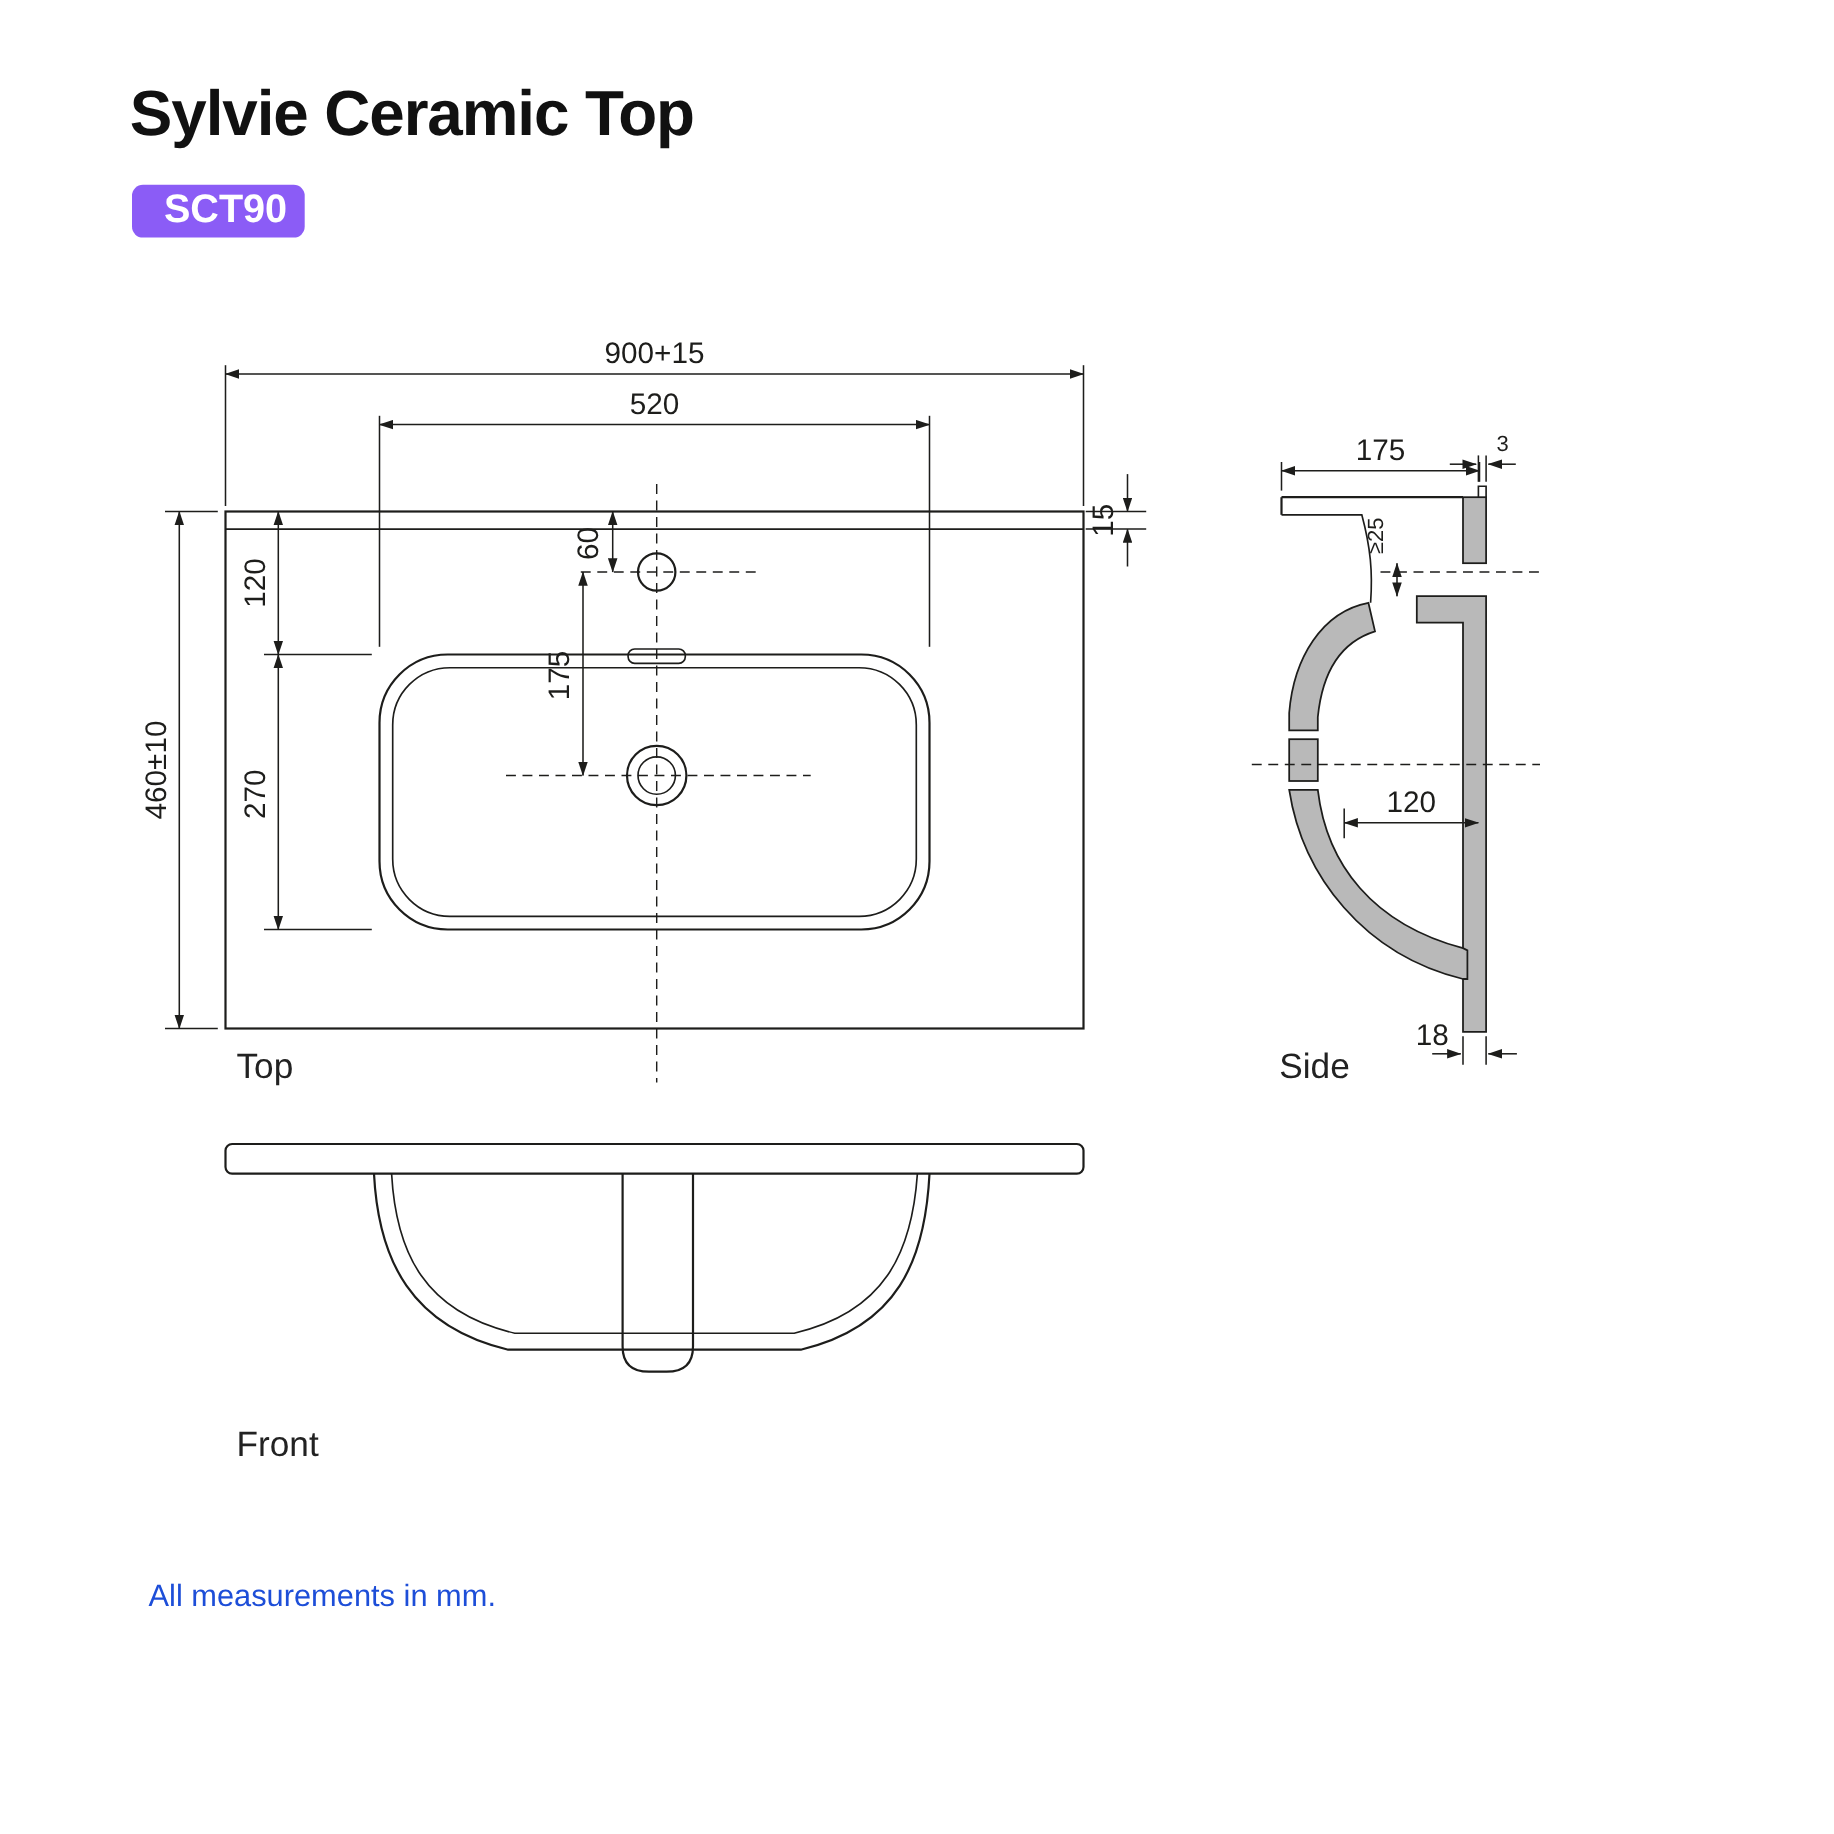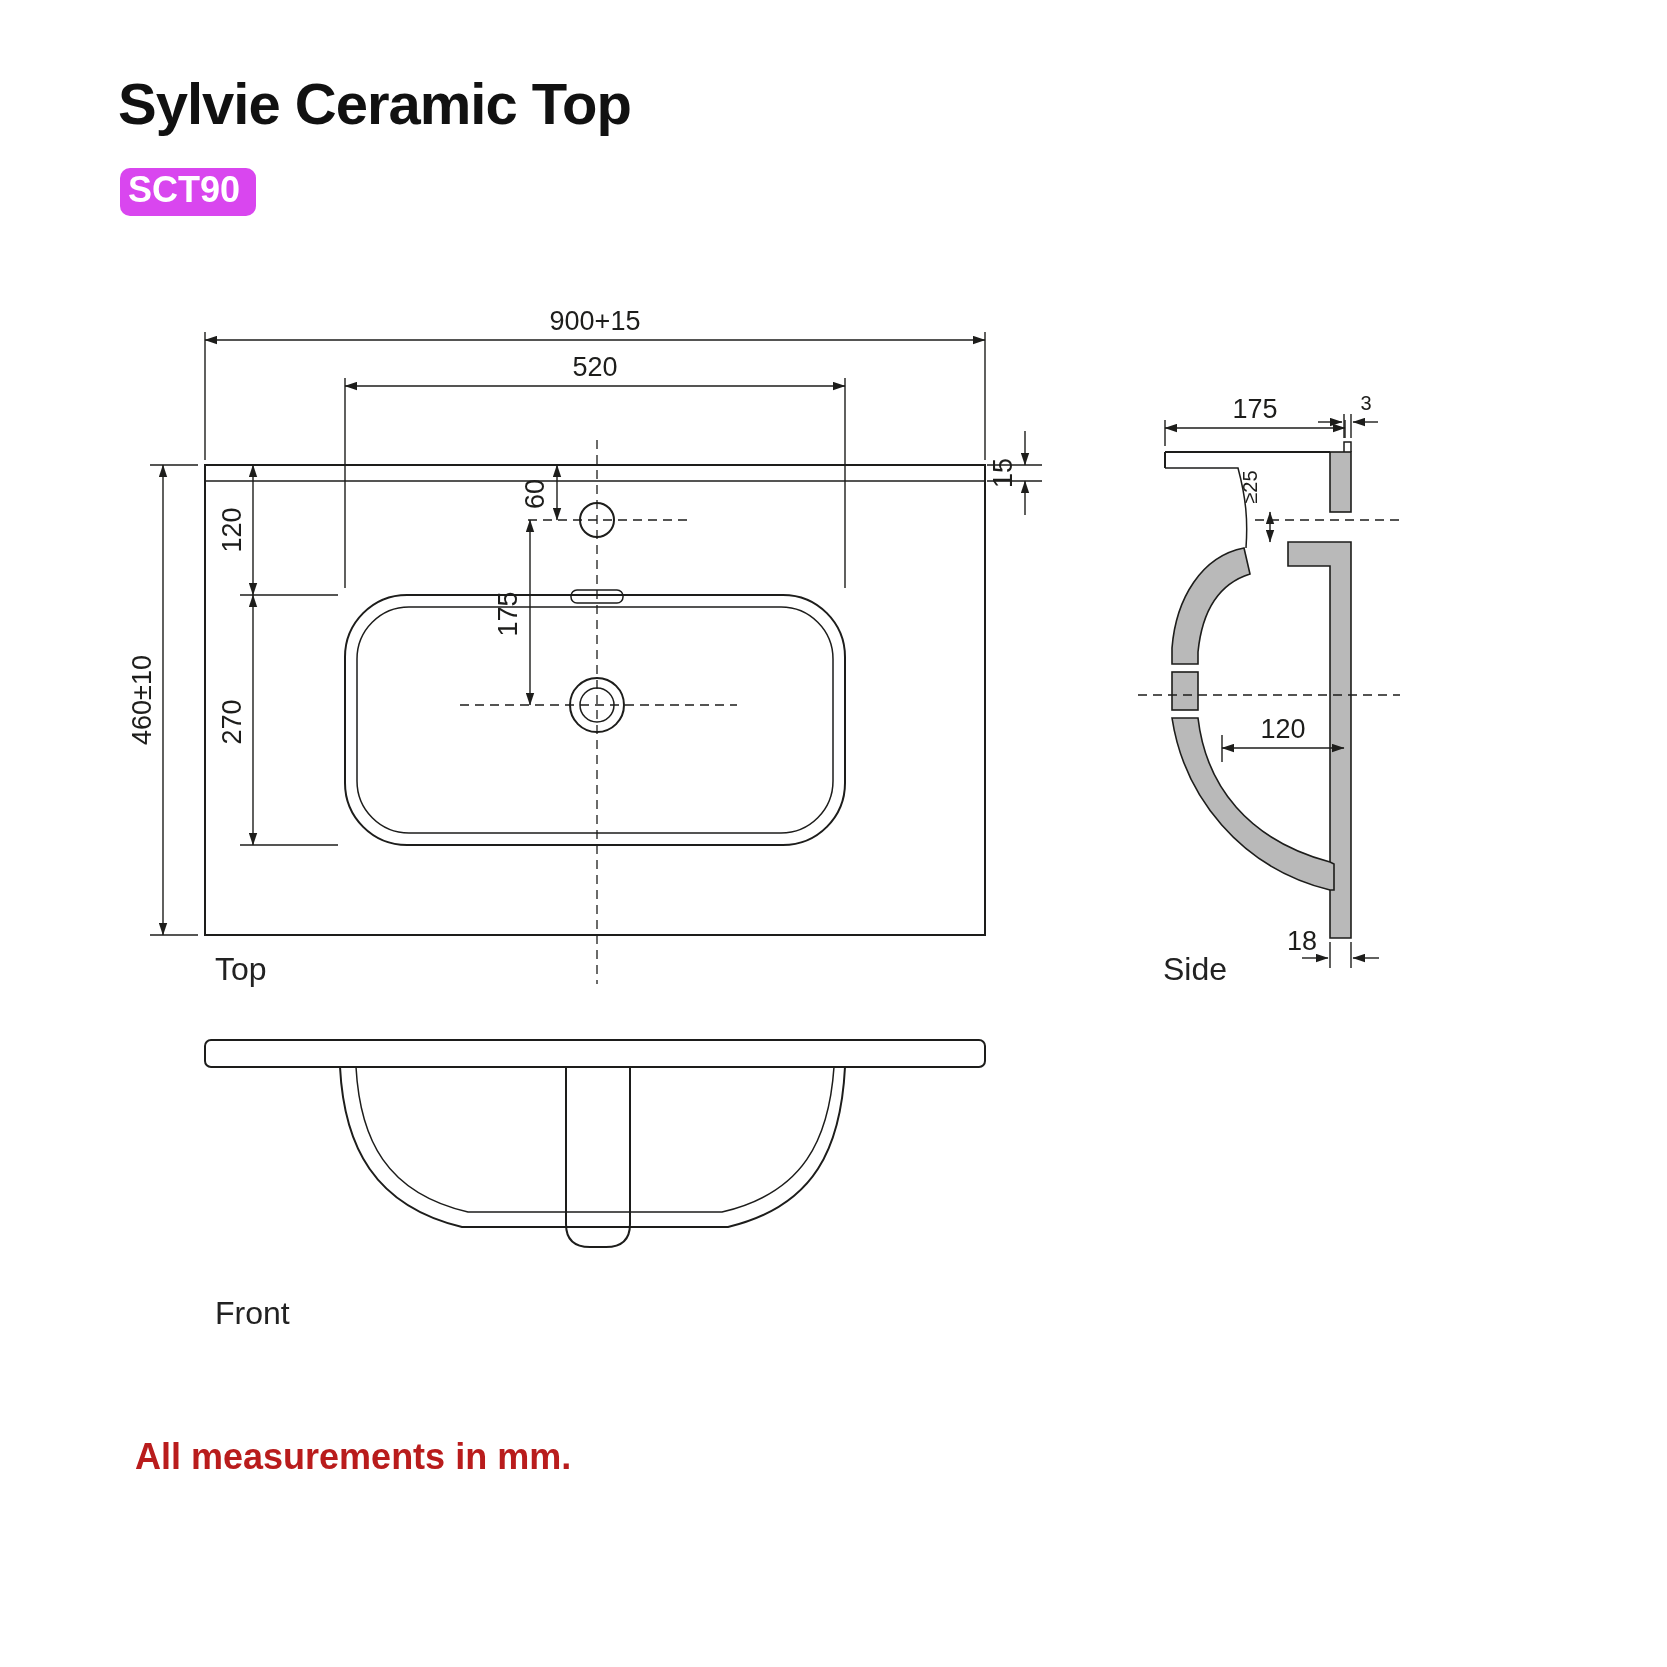--- a/index.html
+++ b/index.html
@@ -1,22 +1,22 @@
 <!DOCTYPE html>
 <html><head>
 <meta charset="utf-8">
 <style>
   html,body{margin:0;padding:0;background:#ffffff;}
   #page{position:relative;width:1667px;height:1667px;background:#ffffff;overflow:hidden;
         font-family:"Liberation Sans",sans-serif;color:#1d1d1b;}
   #title{position:absolute;left:118px;top:70px;font-size:58px;font-weight:700;
          letter-spacing:-1px;color:#111111;}
-  #model-badge{position:absolute;left:120px;top:168px;background:#d946ef;color:#ffffff;
-         font-size:36px;font-weight:700;padding:1px 16px 5px 8px;border-radius:10px;}
-  #footer{position:absolute;left:135px;top:1428px;font-size:36px;color:#b91c1c;line-height:1.62;font-weight:bold;}
+  #model-badge{position:absolute;left:120px;top:168px;background:#8b5cf6;color:#ffffff;
+         font-size:36px;font-weight:700;padding:1px 16px 5px 29px;border-radius:10px;}
+  #footer{position:absolute;left:135px;top:1428px;font-size:28px;color:#1d4ed8;line-height:1.62;}
   svg{position:absolute;left:0;top:0;}
   .obj{stroke:#1d1d1b;stroke-width:2;fill:none;}
   .obj-fill{stroke:#1d1d1b;stroke-width:2;fill:#ffffff;}
   .obj-thin{stroke:#1d1d1b;stroke-width:1.5;fill:none;}
   .gray{stroke:#1d1d1b;stroke-width:1.6;fill:#b9b9b9;}
   .dim{stroke:#1d1d1b;stroke-width:1.4;fill:none;}
   .dash{stroke:#1d1d1b;stroke-width:1.3;fill:none;stroke-dasharray:9 6;}
   .dimtxt{font-family:"Liberation Sans",sans-serif;font-size:27px;fill:#1d1d1b;text-anchor:middle;}
   .dimtxt-sm{font-family:"Liberation Sans",sans-serif;font-size:20px;fill:#1d1d1b;text-anchor:middle;}
   .viewlbl{font-family:"Liberation Sans",sans-serif;font-size:32px;fill:#222222;text-anchor:start;}

